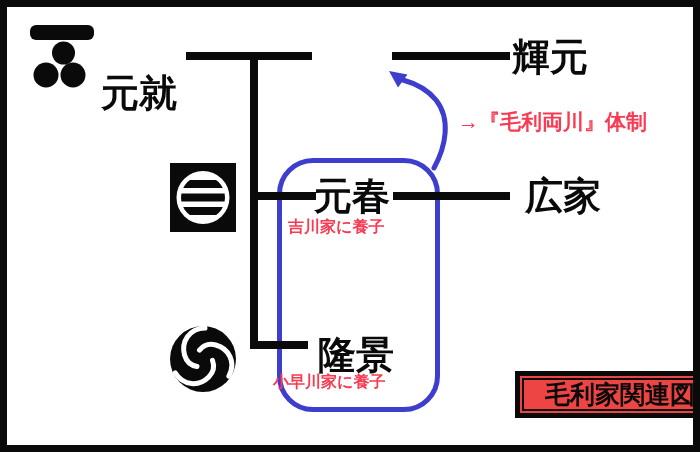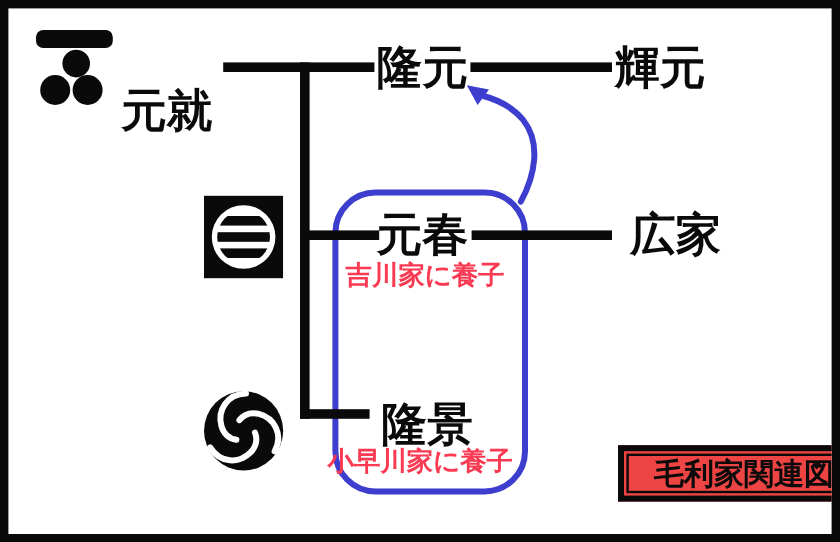--- a/index.html
+++ b/index.html
@@ -7,21 +7,21 @@
     position:relative;width:700px;height:452px;background:#fff;
     font-family:"Liberation Sans","DejaVu Sans",sans-serif;
     overflow:hidden;box-sizing:border-box;border:7px solid #0a0a0a;
   }
   .layer{position:absolute;left:0;top:0;pointer-events:none;}
   .name{
     position:absolute;font-size:38px;font-weight:bold;color:#0a0a0a;
     line-height:1;white-space:nowrap;letter-spacing:0;
   }
   .note{
-    position:absolute;font-size:22px;font-weight:bold;color:var(--red);
+    position:absolute;font-size:16px;font-weight:bold;color:var(--red);
     line-height:1;white-space:nowrap;
   }
   .annotation{
     position:absolute;left:451px;top:100px;font-size:21px;font-weight:bold;
     color:var(--red);line-height:30px;white-space:nowrap;
   }
   .annotation span{display:block;}
   .group-box{
     position:absolute;left:270px;top:151px;width:153px;height:244px;
     border:5px solid var(--blue);border-radius:36px;background:transparent;
@@ -84,29 +84,29 @@
   <svg class="layer" style="left:162px;top:318px;" width="68" height="68" viewBox="0 0 68 68">
     <circle cx="34" cy="34" r="33" fill="#0a0a0a"></circle>
     <g stroke="#fff" stroke-width="5" fill="none" stroke-linecap="round">
       <path d="M 36 3 C 20 3.5 12 17 15.5 30 C 17.5 37 22 40.5 28 41.5"></path>
       <path d="M 36 3 C 20 3.5 12 17 15.5 30 C 17.5 37 22 40.5 28 41.5" transform="rotate(120 34 34)"></path>
       <path d="M 36 3 C 20 3.5 12 17 15.5 30 C 17.5 37 22 40.5 28 41.5" transform="rotate(240 34 34)"></path>
     </g>
   </svg>
 
   <div class="name" style="left:94px;top:31px;margin-top:36px;">元就</div>
-  <div class="name" style="left:307px;top:31px;">隆元</div>
   <div class="name" style="left:505px;top:31px;">輝元</div>
   <div class="name" style="left:307px;top:170px;">元春</div>
   <div class="name" style="left:518px;top:170px;">広家</div>
   <div class="name" style="left:311px;top:329px;">隆景</div>
 
   <div class="note" style="left:281px;top:212px;">吉川家に養子</div>
   <div class="note" style="left:266px;top:367px;">小早川家に養子</div>
 
   <div class="annotation">
+    <span>→『毛利両川』体制</span>
   </div>
 
   <div class="caption-outer">
     <div class="caption-inner">毛利家関連図</div>
   </div>
 
 </div>
 
 </body></html>

